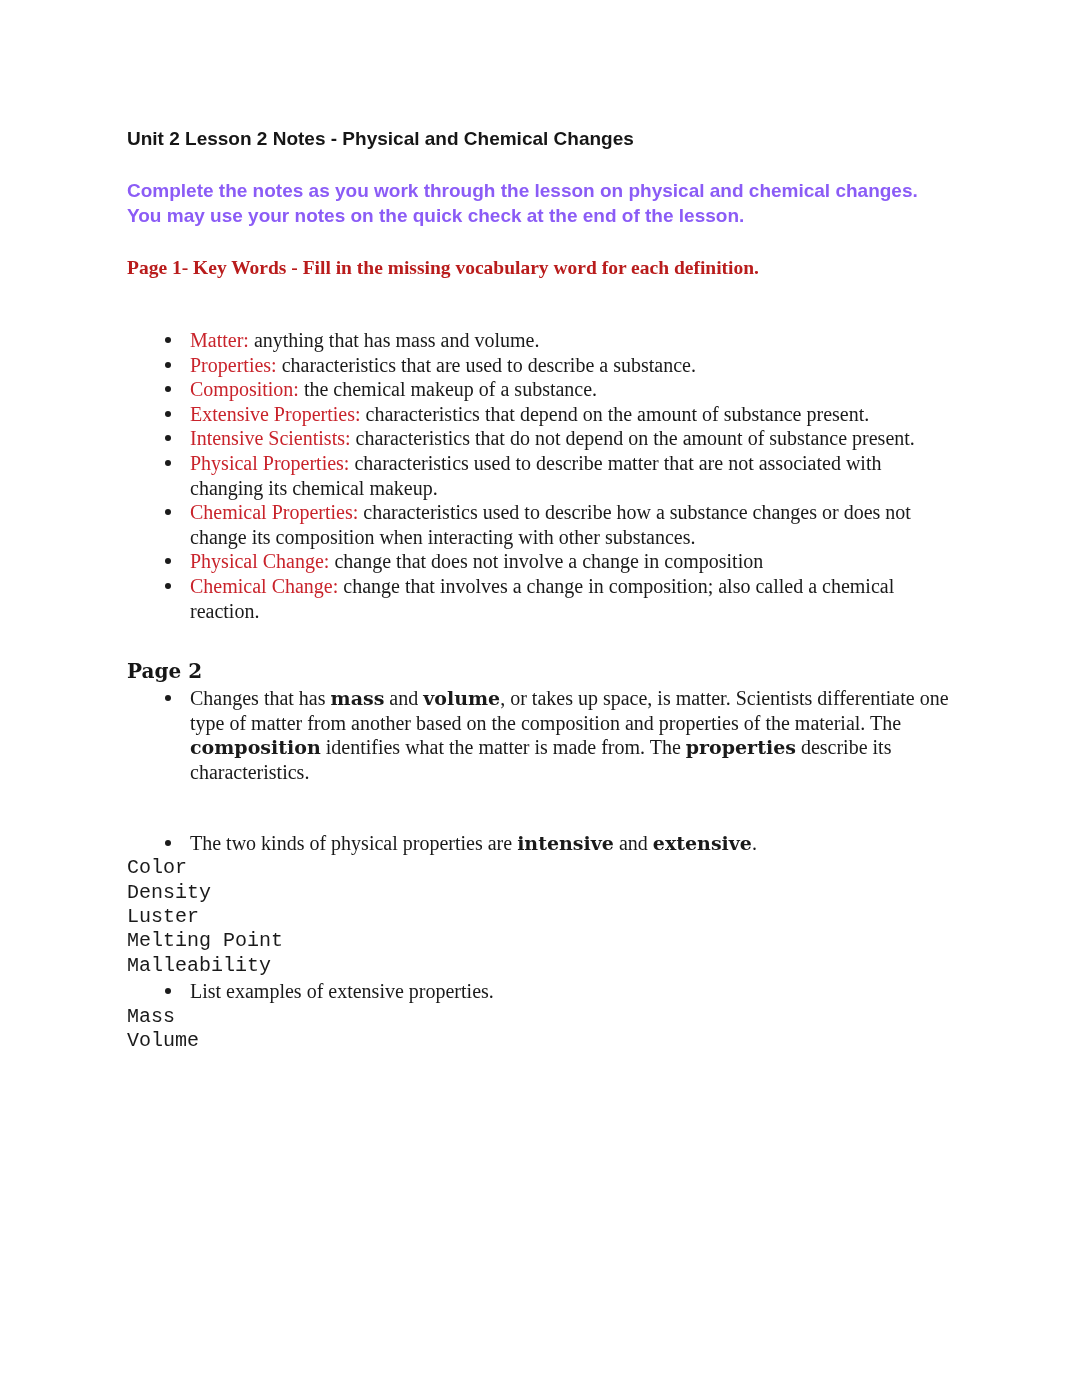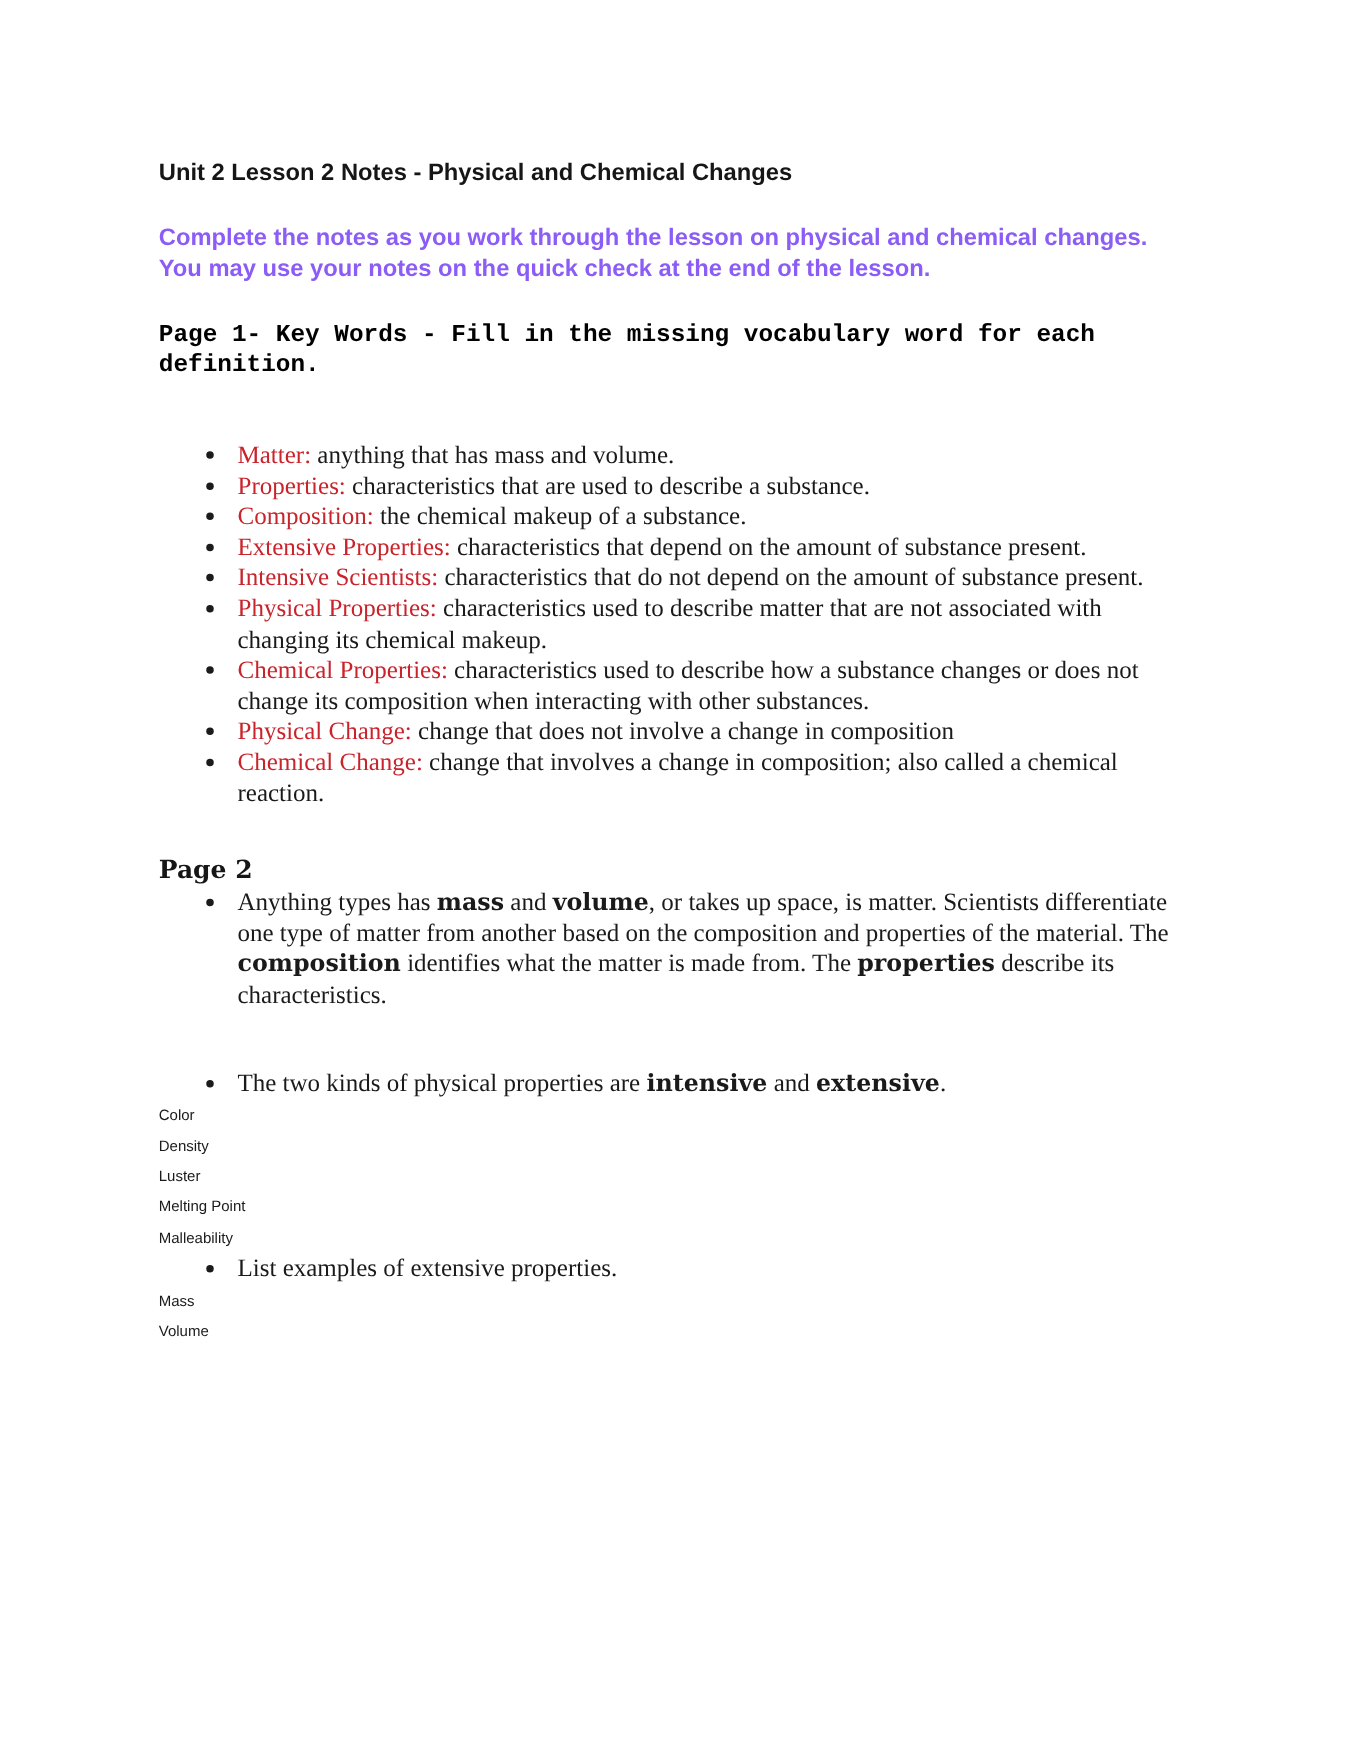--- a/index.html
+++ b/index.html
@@ -28,25 +28,25 @@
     margin: 0 0 28px 0;
     max-width: 820px;
     font-family: "Liberation Sans", sans-serif;
     font-weight: bold;
     font-size: 19px;
     line-height: 25px;
     color: #8b5cf6;
   }
   .section-heading {
     margin: 0 0 48px 0;
-    font-family: Liberation Mono, monospace;
+    font-family: Liberation Serif, serif;
     font-weight: bold;
     font-size: 19.5px;
     line-height: 24px;
-    color: #000000;
+    color: #b91c1c;
   }
   ul.vocab, ul.notes {
     list-style: none;
     margin: 0;
     padding: 0;
   }
   ul.vocab { margin-bottom: 36px; }
   ul.vocab li, ul.notes li {
     position: relative;
     padding-left: 63px;
@@ -79,22 +79,22 @@
     font-family: "DejaVu Serif", serif;
     font-weight: bold;
     font-size: 19px;
   }
   ul.notes li.sp { margin-top: 46px; }
   ul.notes li.tight { margin-top: 1px; }
   .examples {
     margin: 1px 0 0 0;
   }
   .examples div {
-    font-family: Liberation Sans, sans-serif;
-    font-size: 12px;
+    font-family: Liberation Mono, monospace;
+    font-size: 20px;
     line-height: 24.4px;
     color: #1a1a1a;
   }
 </style>
 </head>
 <body>
 
 <div class="page">
 
   <h1 class="doc-title">Unit 2 Lesson 2 Notes - Physical and Chemical Changes</h1>
@@ -111,21 +111,21 @@
     <li><span class="term">Intensive Scientists:</span><span class="def"> characteristics that do not depend on the amount of substance present.</span></li>
     <li><span class="term">Physical Properties:</span><span class="def"> characteristics used to describe matter that are not associated with changing its chemical makeup.</span></li>
     <li><span class="term">Chemical Properties:</span><span class="def"> characteristics used to describe how a substance changes or does not change its composition when interacting with other substances.</span></li>
     <li><span class="term">Physical Change:</span><span class="def"> change that does not involve a change in composition</span></li>
     <li><span class="term">Chemical Change:</span><span class="def"> change that involves a change in composition; also called a chemical reaction.</span></li>
   </ul>
 
   <h3 class="page2-heading">Page 2</h3>
 
   <ul class="notes">
-    <li><span>Anything types has </span><b>mass</b><span> and </span><b>volume</b><span>, or takes up space, is matter. Scientists differentiate one type of matter from another based on the composition and properties of the material. The </span><b>composition</b><span> identifies what the matter is made from. The </span><b>properties</b><span> describe its characteristics.</span></li>
+    <li><span>Changes that has </span><b>mass</b><span> and </span><b>volume</b><span>, or takes up space, is matter. Scientists differentiate one type of matter from another based on the composition and properties of the material. The </span><b>composition</b><span> identifies what the matter is made from. The </span><b>properties</b><span> describe its characteristics.</span></li>
     <li class="sp"><span>The two kinds of physical properties are </span><b>intensive</b><span> and </span><b>extensive</b><span>.</span></li>
   </ul>
 
   <div class="examples">
     <div>Color</div>
     <div>Density</div>
     <div>Luster</div>
     <div>Melting Point</div>
     <div>Malleability</div>
   </div>

